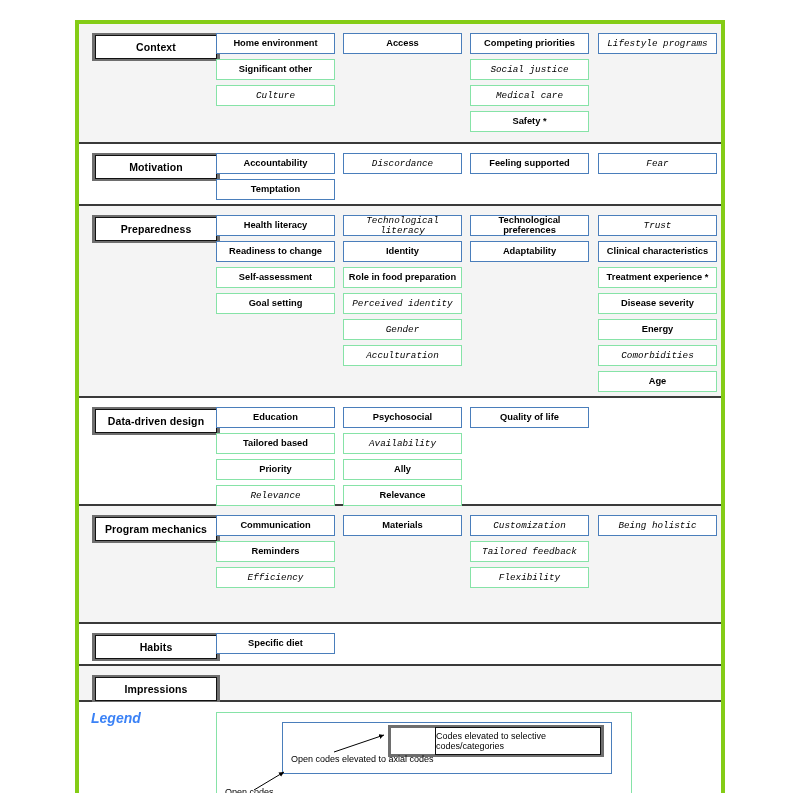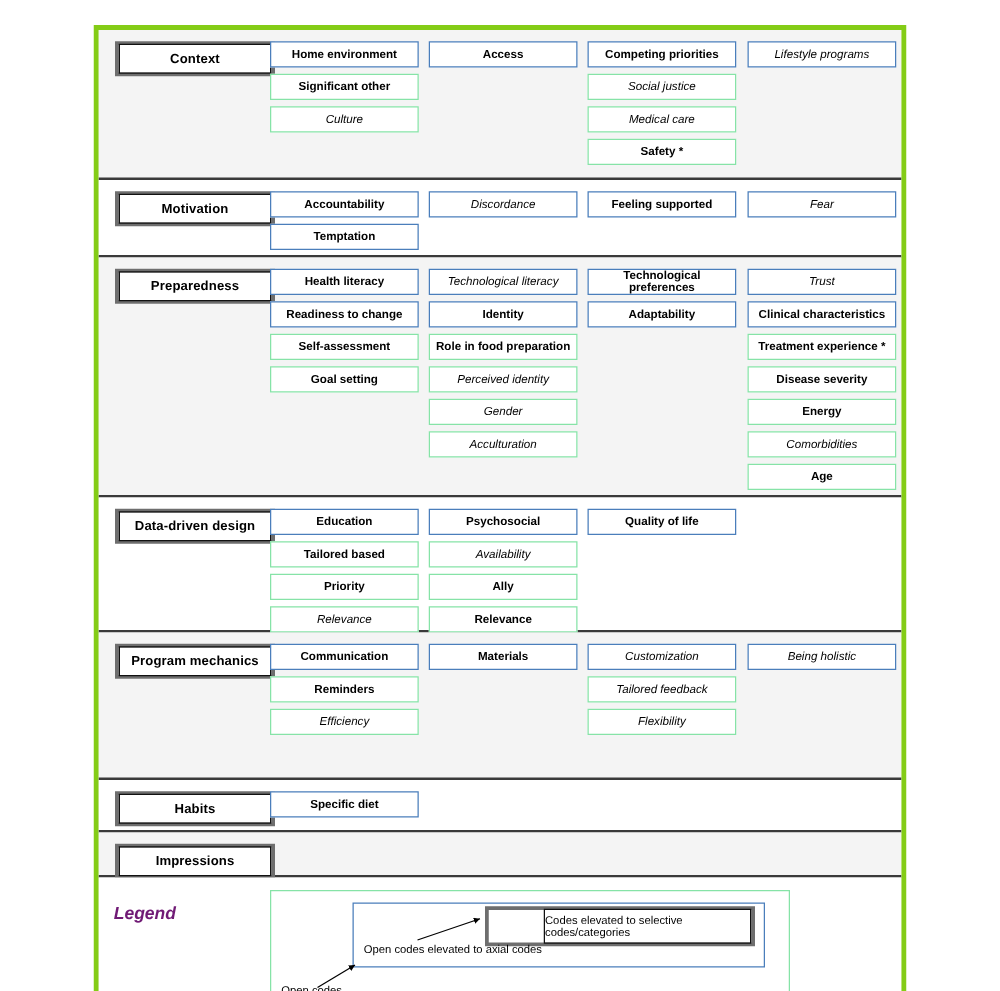--- a/index.html
+++ b/index.html
@@ -13,24 +13,24 @@
   .cat span{display:block;border:1px solid #111;width:100%;height:100%;display:flex;align-items:center;
             justify-content:center;font-size:10.5px;font-weight:bold;color:#000;letter-spacing:.1px;}
   .col{position:absolute;top:9px;width:119px;}
   .c0{left:137px}.c1{left:264px}.c2{left:391px}.c3{left:519px}
   .node{box-sizing:border-box;width:119px;height:21px;margin-bottom:5px;background:#ffffff;
         display:flex;align-items:center;justify-content:center;text-align:center;
         font-size:9.3px;color:#000;line-height:1.05;padding:0 2px;}
   .axial{border:1.6px solid #4a7ebb;}
   .open{border:1.4px solid #86e3a7;}
   .b{font-weight:bold;}
-  .i{font-style:italic;}
+  .i{font-style:italic;font-family:Liberation Mono, monospace;}
   
   #legend{position:relative;background:#ffffff;height:108px;}
-  #legend-title{position:absolute;left:12px;top:8px;font-size:14px;font-weight:bold;font-style:italic;color:#701a75;margin-top:12px;}
+  #legend-title{position:absolute;left:12px;top:8px;font-size:14px;font-weight:bold;font-style:italic;color:#3b82f6;}
   .lg-green{position:absolute;left:137px;top:10px;width:416px;height:89px;box-sizing:border-box;border:1.4px solid #86e3a7;background:#fff;}
   .lg-blue{position:absolute;left:203px;top:20px;width:330px;height:52px;box-sizing:border-box;border:1.6px solid #4a7ebb;background:#fff;}
   .lg-gray{position:absolute;left:309px;top:23px;width:216px;height:32px;box-sizing:border-box;border:3px solid #6e6e6e;background:#fff;
            display:flex;align-items:center;justify-content:center;padding-left:44px;}
   .lg-gray span{border:1px solid #111;width:100%;height:100%;display:flex;align-items:center;justify-content:center;font-size:9px;}
   .lg-lbl{position:absolute;font-size:9px;color:#000;white-space:nowrap;}
   #lbl-axial{left:212px;top:52px;}
   #lbl-open{left:146px;top:85px;}
   svg.arrows{position:absolute;left:0;top:0;width:650px;height:108px;overflow:visible;}
 </style>

